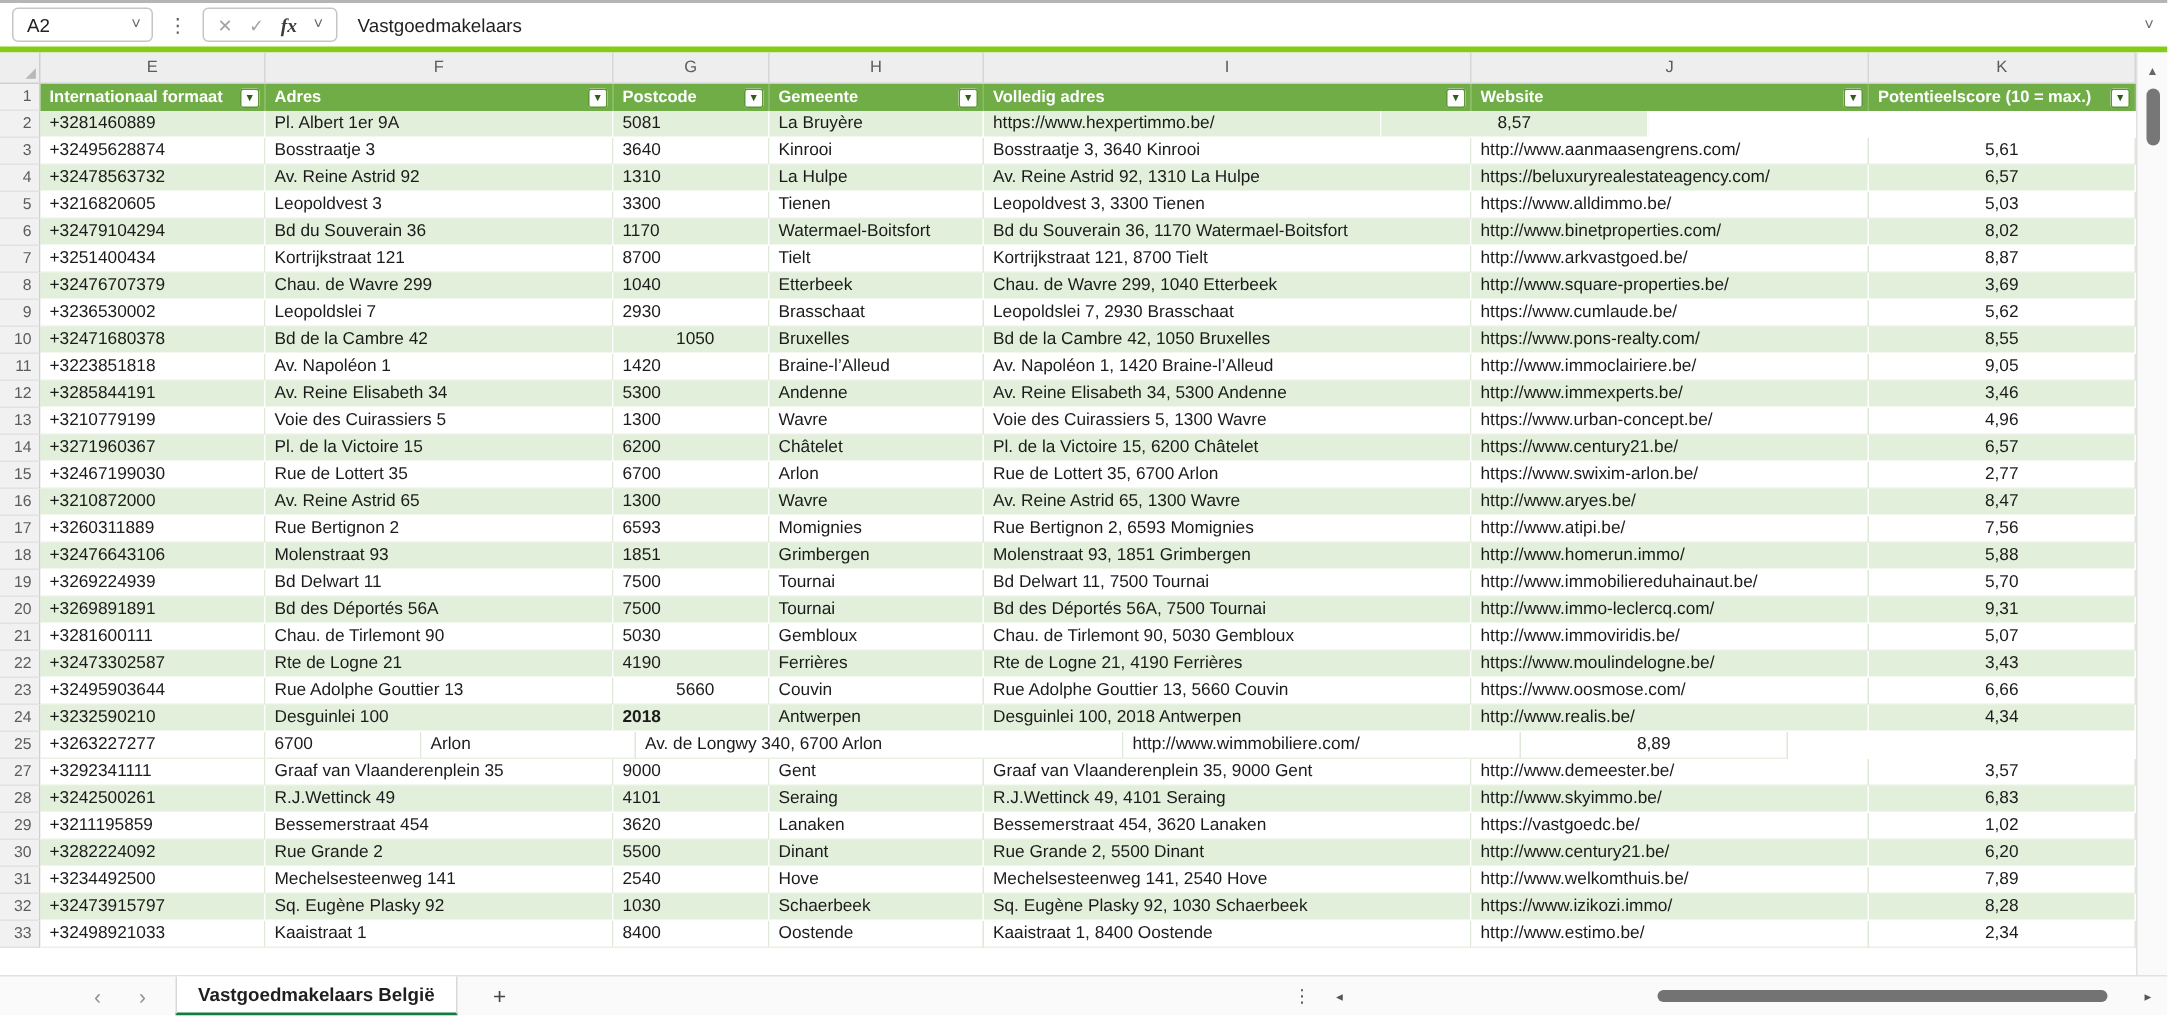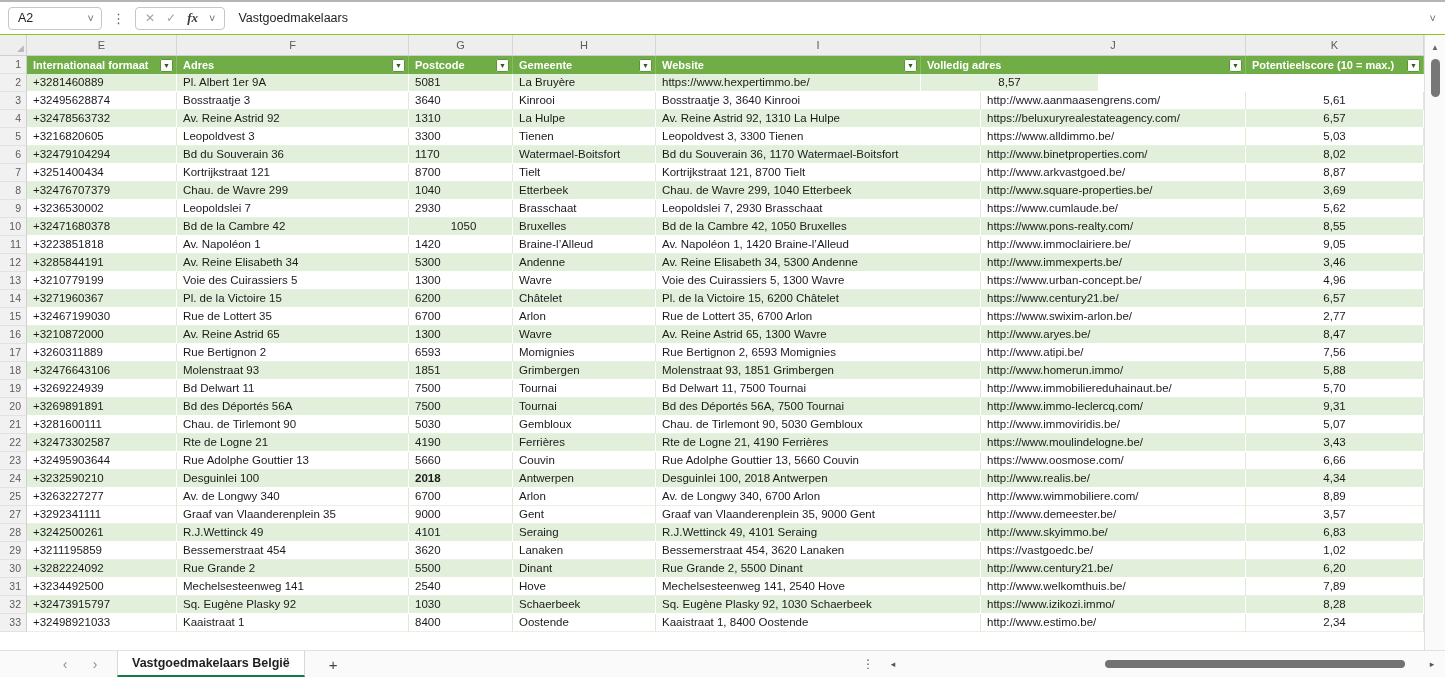--- a/index.html
+++ b/index.html
@@ -2,21 +2,21 @@
 <html style="--header-green: #70AD47; --band-green: #E2EFDA; --tab-underline: #107C41;"><head>
 <meta charset="utf-8">
 <style>
   * { margin:0; padding:0; box-sizing:border-box; }
   body { font-family:"Liberation Sans", sans-serif; background:#fff; }
   .app { position:relative; width:1445px; height:677px; background:#fff; overflow:hidden; }
 
   .tophair { height:2px; background:#b5b5b5; }
 
   
-  .toolbar { height:33px; display:flex; align-items:center; border-bottom:1px solid #84cc16; background:#fff; padding-left:8px; }
+  .toolbar { height:33px; display:flex; align-items:center; border-bottom:4px solid #84cc16; background:#fff; padding-left:8px; }
   .namebox { width:94px; height:23px; border:1px solid #c6c6c4; border-radius:4px; display:flex; align-items:center; padding:0 7px 0 9px; font-size:12.5px; color:#222; background:#fff; }
   .namebox .grow { flex:1; }
   .chev { color:#6b6b6b; font-size:11px; line-height:11px; }
   .kebab { color:#595959; margin:0 10px; font-size:13px; letter-spacing:0; }
   .fxgroup { height:23px; border:1px solid #c6c6c4; border-radius:4px; display:flex; align-items:center; gap:11px; padding:0 9px; background:#fff; }
   .dim { color:#a3a3a3; font-size:12px; }
   .fx { font-style:italic; font-weight:bold; font-size:13px; color:#3b3b3b; font-family:"Liberation Serif", serif; }
   .formulabar { flex:1; padding-left:13px; font-size:12.5px; color:#1f1f1f; white-space:nowrap; overflow:hidden; }
   .fbexpand { color:#6b6b6b; margin-right:9px; font-size:11px; }
 
@@ -126,28 +126,28 @@
     <span class="filterbtn">
       <span>▼</span>
     </span>
   </div>
         <div class="cell hcell" style="width: 143px;">
     <span class="hlabel">Gemeente</span>
     <span class="filterbtn">
       <span>▼</span>
     </span>
   </div>
+        <div class="cell hcell" style="width: 325px;">
+    <span class="hlabel">Volledig adres</span>
+    <span class="filterbtn">
+      <span>▼</span>
+    </span>
+  </div>
         <div class="cell hcell" style="width: 265px;">
     <span class="hlabel">Website</span>
-    <span class="filterbtn">
-      <span>▼</span>
-    </span>
-  </div>
-        <div class="cell hcell" style="width: 325px;">
-    <span class="hlabel">Volledig adres</span>
     <span class="filterbtn">
       <span>▼</span>
     </span>
   </div>
         <div class="cell hcell" style="width: 178px;">
     <span class="hlabel">Potentieelscore (10 = max.)</span>
     <span class="filterbtn">
       <span>▼</span>
     </span>
   </div>
@@ -358,40 +358,39 @@
         <div class="cell" style="width: 104px;">4190</div>
         <div class="cell" style="width: 143px;">Ferrières</div>
         <div class="cell" style="width: 325px;">Rte de Logne 21, 4190 Ferrières</div>
         <div class="cell" style="width: 265px;">https://www.moulindelogne.be/</div>
         <div class="cell center" style="width: 178px;">3,43</div>
       </div>
       <div class="srow">
     <div class="rownum">23</div>
   <div class="cell" style="width: 150px;">+32495903644</div>
         <div class="cell" style="width: 232px;">Rue Adolphe Gouttier 13</div>
-        <div class="cell" style="width: 104px;">5660</div>
+        <div class="cell" style="width: 104px; text-align: center;">5660</div>
         <div class="cell" style="width: 143px;">Couvin</div>
         <div class="cell" style="width: 325px;">Rue Adolphe Gouttier 13, 5660 Couvin</div>
         <div class="cell" style="width: 265px;">https://www.oosmose.com/</div>
         <div class="cell center" style="width: 178px;">6,66</div>
       </div>
       <div class="srow band">
     <div class="rownum">24</div>
   <div class="cell" style="width: 150px;">+3232590210</div>
         <div class="cell" style="width: 232px;">Desguinlei 100</div>
         <div class="cell" style="width: 104px; font-weight: bold;">2018</div>
         <div class="cell" style="width: 143px;">Antwerpen</div>
         <div class="cell" style="width: 325px;">Desguinlei 100, 2018 Antwerpen</div>
         <div class="cell" style="width: 265px;">http://www.realis.be/</div>
         <div class="cell center" style="width: 178px;">4,34</div>
       </div>
       <div class="srow">
     <div class="rownum">25</div>
   <div class="cell" style="width: 150px;">+3263227277</div>
-        <div class="cell" style="width: 232px;">Av. de Longwy 340</div>
         <div class="cell" style="width: 104px;">6700</div>
         <div class="cell" style="width: 143px;">Arlon</div>
         <div class="cell" style="width: 325px;">Av. de Longwy 340, 6700 Arlon</div>
         <div class="cell" style="width: 265px;">http://www.wimmobiliere.com/</div>
         <div class="cell center" style="width: 178px;">8,89</div>
       </div>
       <div class="srow">
     <div class="rownum">27</div>
   <div class="cell" style="width: 150px;">+3292341111</div>
         <div class="cell" style="width: 232px;">Graaf van Vlaanderenplein 35</div>

